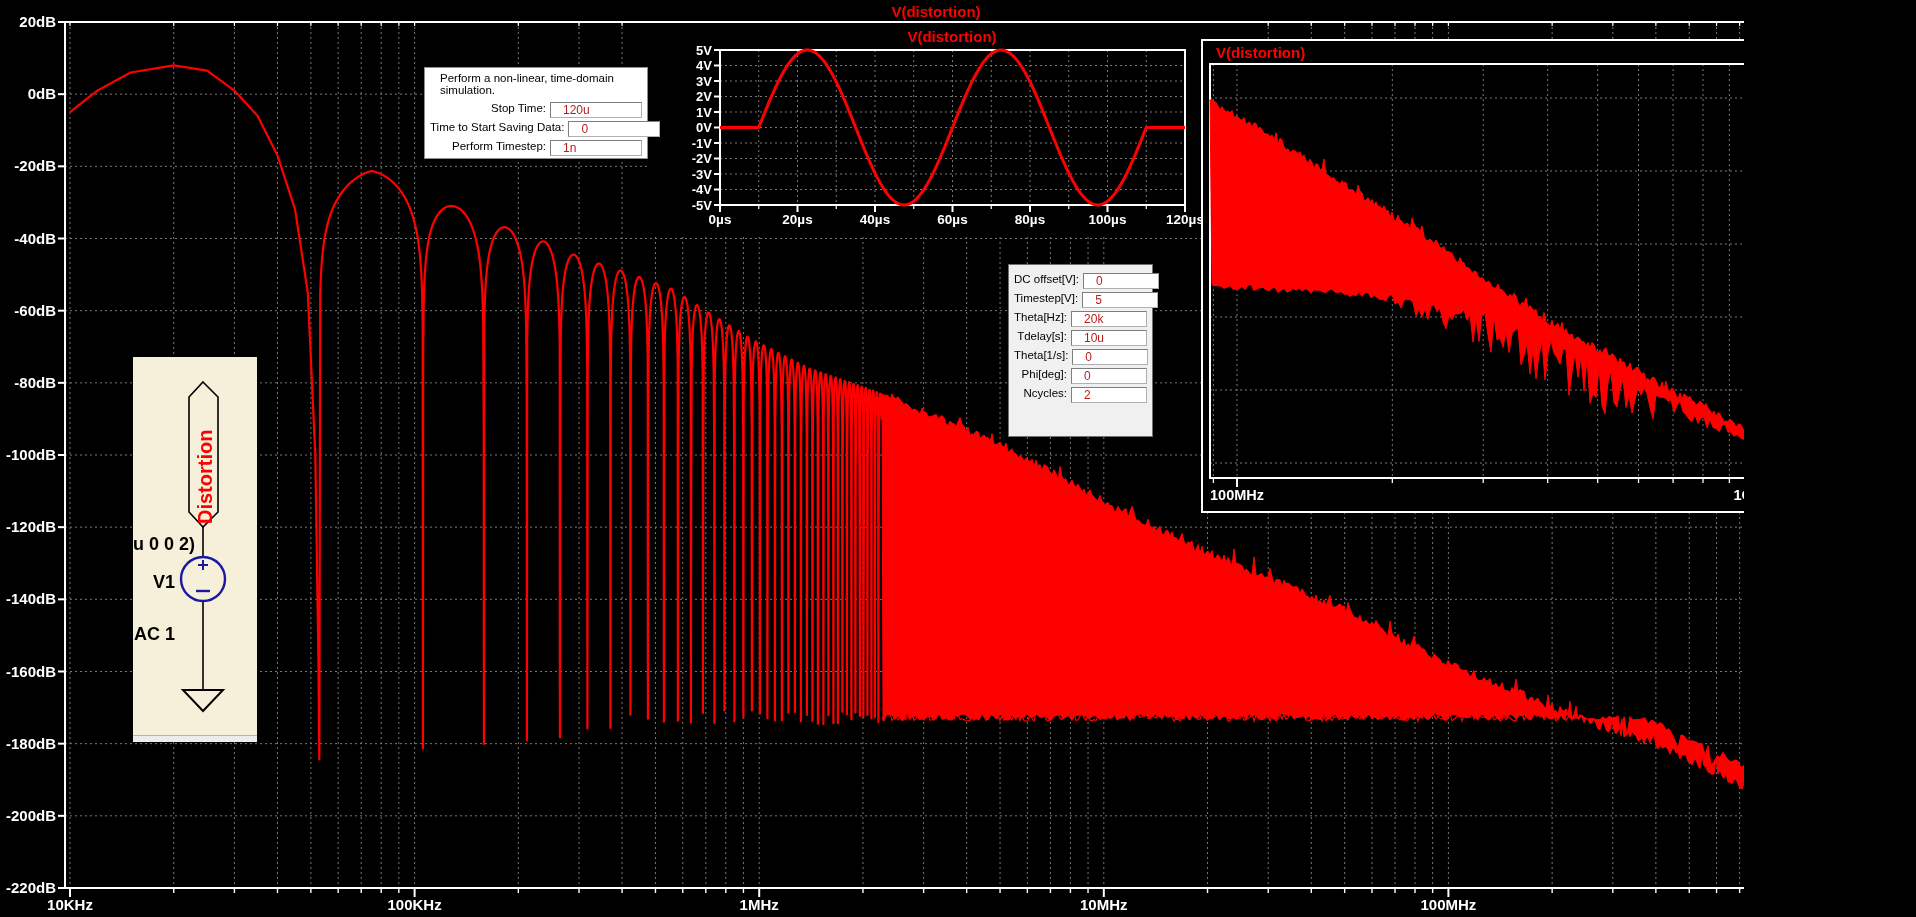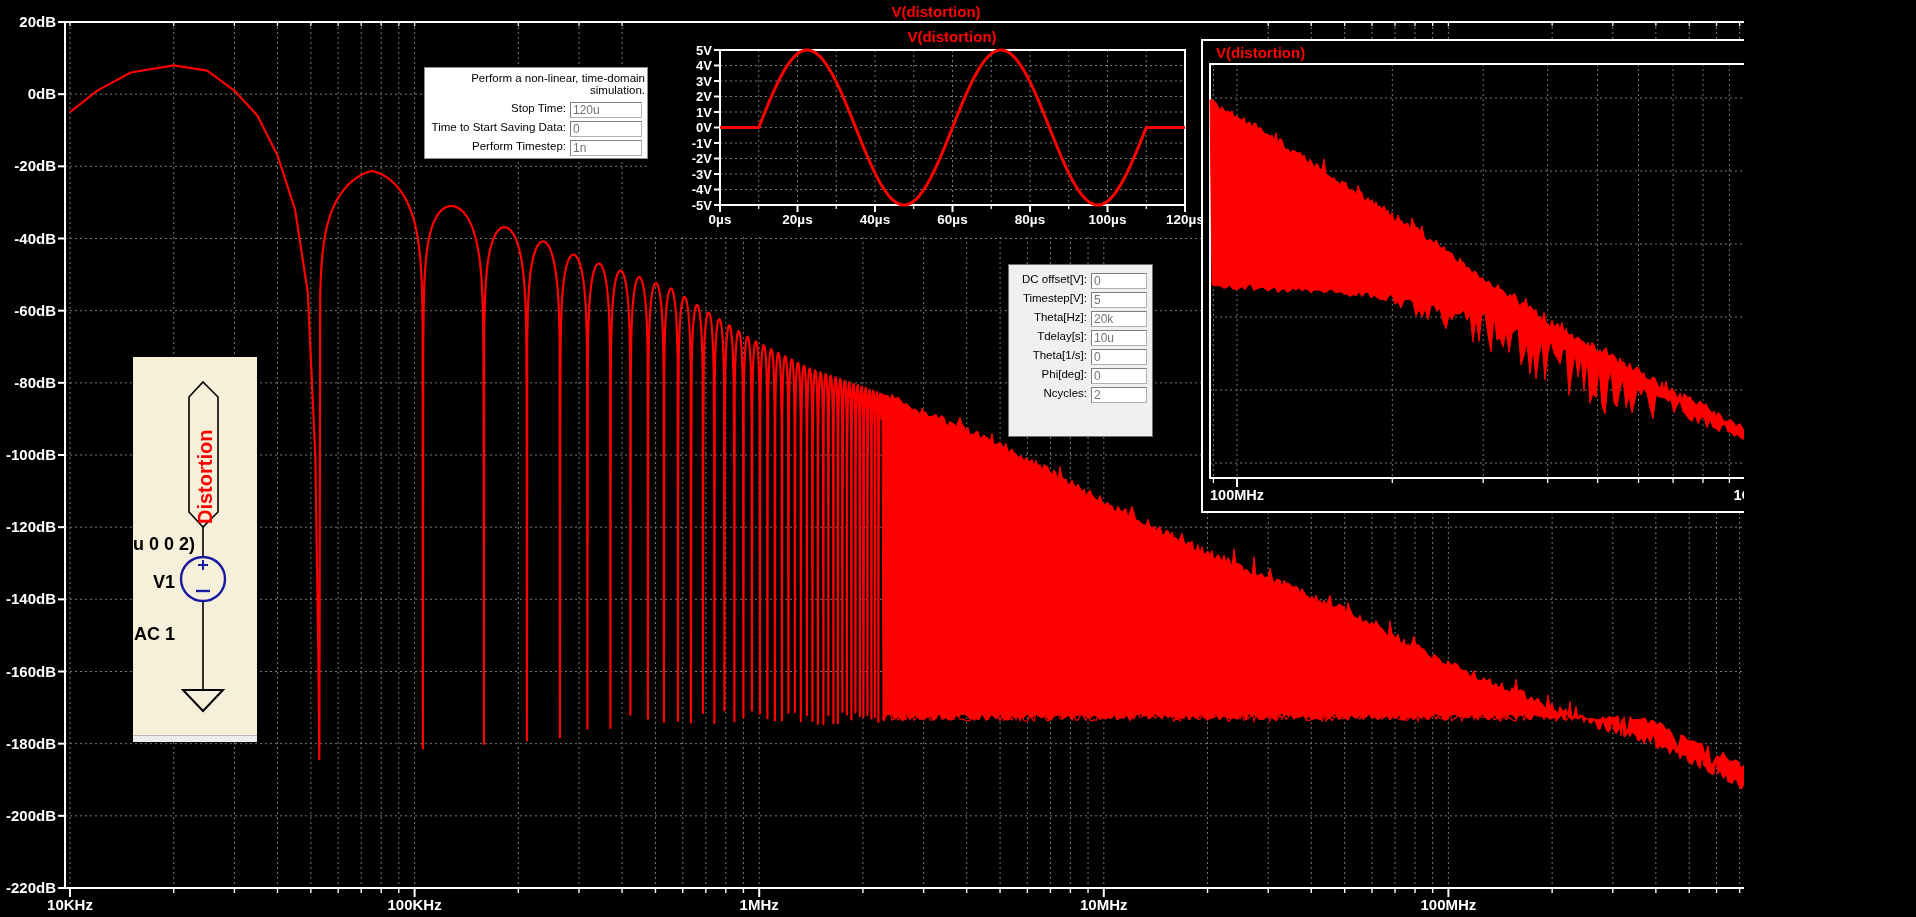--- a/index.html
+++ b/index.html
@@ -5,28 +5,28 @@
   html,body{margin:0;padding:0;background:#000;}
   #screen{position:relative;width:1744px;height:917px;background:#000;overflow:hidden;
           font-family:"Liberation Sans",sans-serif;}
   #plot-svg{position:absolute;left:0;top:0;z-index:1;}
   .pane-title{position:absolute;z-index:2;color:#ff0000;font-weight:bold;font-size:15px;
               text-align:center;white-space:nowrap;}
   
   .dlg{position:absolute;z-index:4;border:1px solid #8f8f8f;color:#000;
        font-size:12px;font-family:"Liberation Sans",sans-serif;}
   #sim-dialog{left:424px;top:67px;width:222px;height:90px;background:#ffffff;}
-  #sim-dialog .dlg-desc{text-align:right;padding:4px 2px 3px 15px;font-size:11.5px;}
+  #sim-dialog .dlg-desc{text-align:left;padding:4px 2px 3px 15px;font-size:11.5px;}
   #src-dialog{left:1008px;top:264px;width:143px;height:166px;background:#f0f0f0;
               border:1px solid #6f6f6f;padding-top:5px;}
   .drow{display:flex;align-items:flex-start;margin:3px 5px;}
   .drow label{flex:1;text-align:right;padding-right:4px;white-space:nowrap;font-size:11.5px;}
   .drow input{height:14px;border:1px solid #7e7e7e;border-bottom-color:#b0b0b0;
-              border-right-color:#b0b0b0;background:#fff;color:#737373;
-              font:12px "Liberation Sans",sans-serif;padding:0 2px;}
+              border-right-color:#b0b0b0;background:#fff;color:#b91c1c;
+              font:12px "Liberation Sans",sans-serif;padding:0 12px;}
   #sim-dialog .drow input{width:66px;}
   #src-dialog .drow input{width:50px;}
   
   #schematic{position:absolute;z-index:4;left:133px;top:357px;width:124px;height:385px;
              background:#f6efda;}
   #schematic svg{position:absolute;left:0;top:0;}
   #schematic .win-strip{position:absolute;left:0;bottom:0;width:100%;height:6px;
                         background:#ececec;border-top:1px solid #b5b5b5;}
 </style>
 </head>

